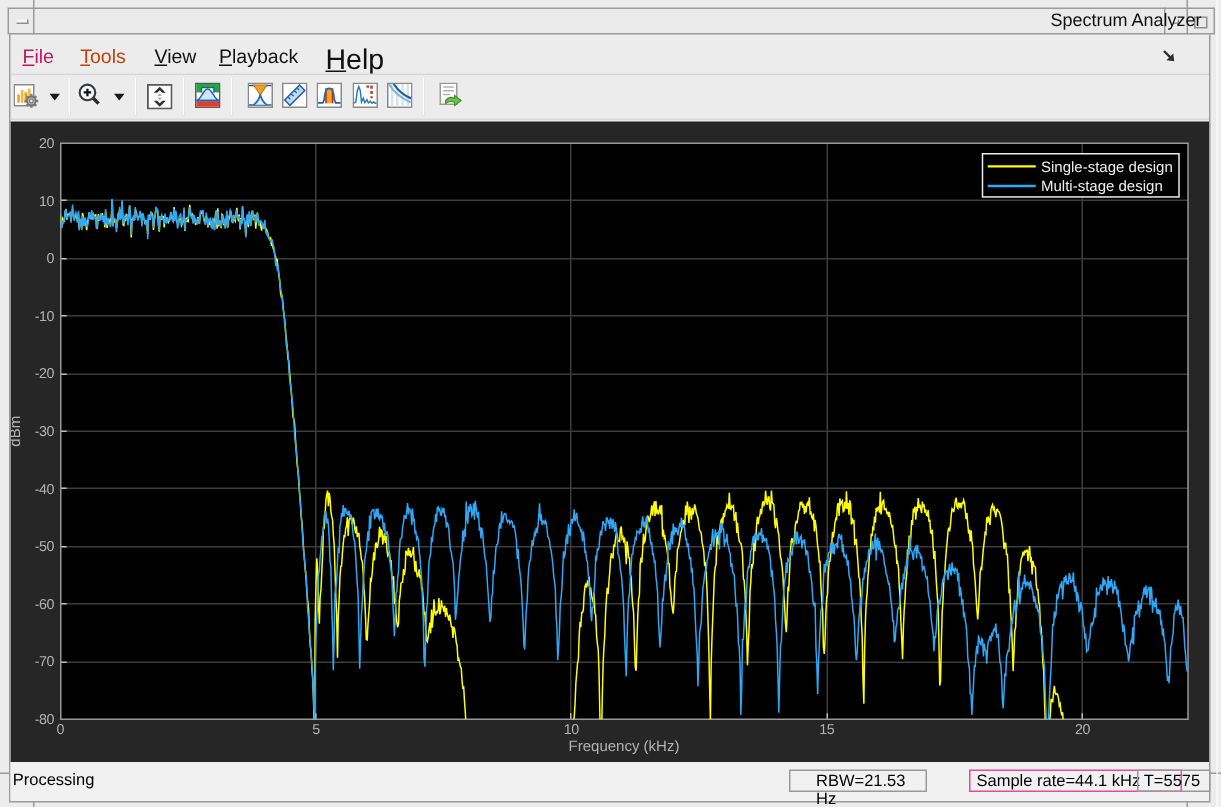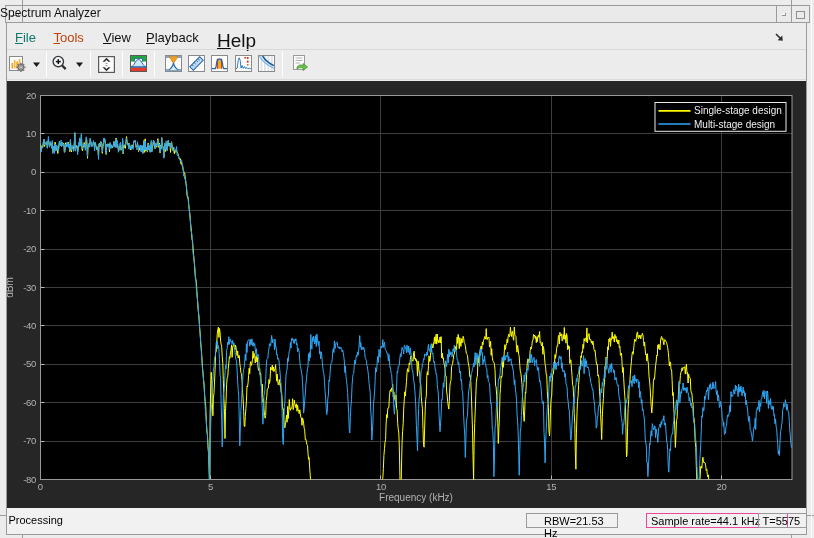--- a/index.html
+++ b/index.html
@@ -80,32 +80,32 @@
 </svg>
 
 <div class="abs" style="left:5px;top:5px;width:805px;height:18px;border:1px solid #9b9b9b;background:#eaeaea"></div>
 <div class="abs" style="left:22px;top:0;width:1px;height:23px;background:#9b9b9b"></div>
 <div class="abs" style="left:776px;top:5px;width:1px;height:18px;background:#9b9b9b"></div>
 <div class="abs" style="left:791px;top:0;width:1px;height:23px;background:#9b9b9b"></div>
 
 <div class="abs" style="left:11px;top:13px;width:8px;height:3px;background:#f6f6f6;border-bottom:1px solid #8f8f8f;border-right:1px solid #8f8f8f"></div>
 <div class="abs" style="left:782px;top:13px;width:4px;height:3px;background:#f6f6f6;border-bottom:1px solid #8f8f8f;border-right:1px solid #8f8f8f"></div>
 <div class="abs" style="left:796px;top:11px;width:9px;height:8px;border:1.5px solid #8f8f8f"></div>
-<div class="abs" style="left:0;top:6px;width:801px;text-align:left;font-size:12px;color:#111">Spectrum Analyzer</div>
+<div class="abs" style="left:0;top:6px;width:801px;text-align:right;font-size:12px;color:#111">Spectrum Analyzer</div>
 
 <div class="abs" style="left:6px;top:23px;width:1px;height:511px;background:#9b9b9b"></div>
 <div class="abs" style="left:806px;top:23px;width:1px;height:511px;background:#9b9b9b"></div>
 <div class="abs" style="left:6px;top:534px;width:801px;height:1px;background:#9b9b9b"></div>
 
 <div class="abs" style="left:0;top:515px;width:6px;height:1px;background:#9b9b9b"></div>
 <div class="abs" style="left:807px;top:515px;width:7px;height:1px;background:#9b9b9b"></div>
 <div class="abs" style="left:22px;top:534px;width:1px;height:4px;background:#9b9b9b"></div>
 <div class="abs" style="left:791px;top:534px;width:1px;height:4px;background:#9b9b9b"></div>
 
-<div style="position:absolute;left:15px;top:30px;font-size:13px;color:#0f766e"><span style="text-decoration:underline">F</span>ile</div>
+<div style="position:absolute;left:15px;top:30px;font-size:13px;color:#be185d"><span style="text-decoration:underline">F</span>ile</div>
 <div style="position:absolute;left:53.5px;top:30px;font-size:13px;color:#c2410c"><span style="text-decoration:underline">T</span>ools</div>
 <div style="position:absolute;left:103px;top:30px;font-size:13px;color:#111"><span style="text-decoration:underline">V</span>iew</div>
 <div style="position:absolute;left:146px;top:30px;font-size:13px;color:#111"><span style="text-decoration:underline">P</span>layback</div>
 <div style="position:absolute;left:217px;top:30px;font-size:19px;color:#111"><span style="text-decoration:underline">H</span>elp</div>
 <svg class="abs" style="left:773px;top:31px" width="13" height="13" viewBox="0 0 13 13">
 <line x1="3" y1="3" x2="8.5" y2="8.5" stroke="#2e2e2e" stroke-width="1.6"></line>
 <polygon points="9.8,9.8 4.6,9.2 9.2,4.6" fill="#2e2e2e"></polygon>
   </svg>
 
 <div class="abs" style="left:7px;top:49px;width:799px;height:1px;background:#d8d8d8"></div>

